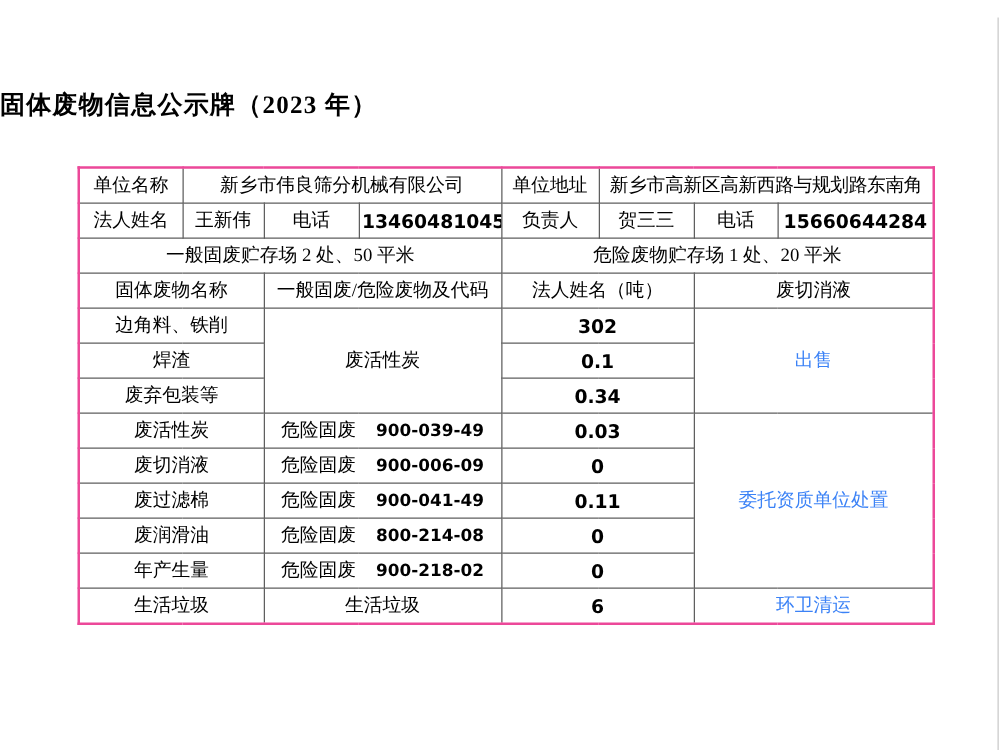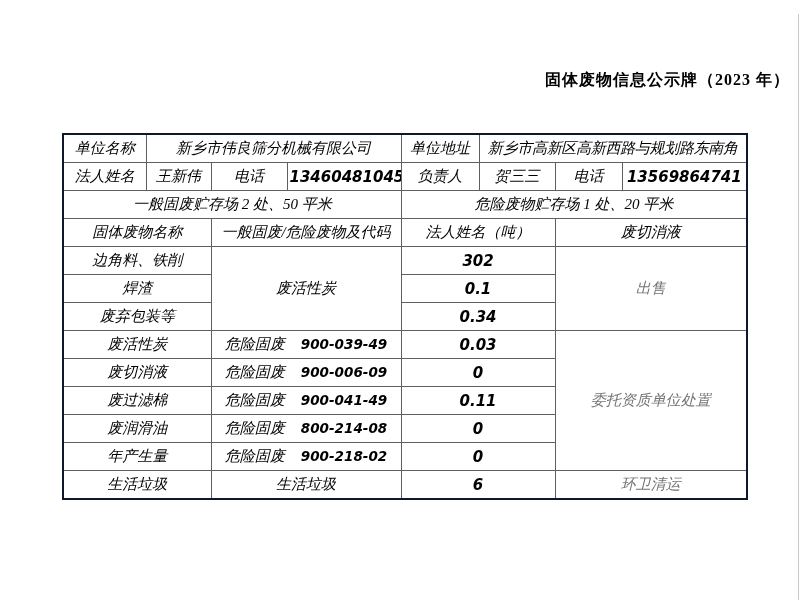--- a/index.html
+++ b/index.html
@@ -7,51 +7,51 @@
     width: 800px; height: 600px;
     background: #ffffff;
     position: relative;
     overflow: hidden;
     font-family: "Liberation Serif", "DejaVu Serif", serif;
     color: #000000;
   }
   .page-title {
     position: absolute;
     top: 70px; left: 0; width: 790px;
-    text-align: right;
-    font-size: 16px;
+    text-align: left;
+    font-size: 20px;
     font-weight: bold;
     letter-spacing: 1px;
   }
   table.notice {
     position: absolute;
     left: 62px; top: 133px;
     width: 686px;
     border-collapse: collapse;
     table-layout: fixed;
   }
-  table.notice { border: 2px solid #0f172a; font-style: italic; }
+  table.notice { border: 2px solid #ec4899; }
   table.notice td {
     border: 1px solid #5f5f5f;
     height: 27px;
     text-align: center;
     vertical-align: middle;
     font-size: 15px;
     padding: 0 2px;
     white-space: nowrap;
     overflow: hidden;
   }
   td.num, span.code {
     font-family: "DejaVu Sans", "Liberation Sans", sans-serif;
     font-weight: bold;
     font-size: 13.5px;
   }
   span.code { margin-left: 16px; }
   span.code:empty { margin-left: 0; }
-  td.blue { color: #737373; }
+  td.blue { color: #3b82f6; }
   td.addr { font-size: 14px; letter-spacing: -0.3px; }
   .edge-line {
     position: absolute;
     right: 1px; top: 14px; bottom: 0;
     width: 1px;
     background: #c9c9c9;
   }
 </style>
 </head>
 <body>
@@ -77,21 +77,21 @@
       <td colspan="3" class="addr">新乡市高新区高新西路与规划路东南角</td>
     </tr>
     <tr>
       <td>法人姓名</td>
       <td>王新伟</td>
       <td>电话</td>
       <td class="num">13460481045</td>
       <td>负责人</td>
       <td>贺三三</td>
       <td>电话</td>
-      <td class="num">13569864741</td>
+      <td class="num">15660644284</td>
     </tr>
     <tr>
       <td colspan="4">一般固废贮存场 2 处、50 平米</td>
       <td colspan="4">危险废物贮存场 1 处、20 平米</td>
     </tr>
     <tr>
       <td colspan="2">固体废物名称</td>
       <td colspan="2">一般固废/危险废物及代码</td>
       <td colspan="2">法人姓名（吨）</td>
       <td colspan="2">废切消液</td>

